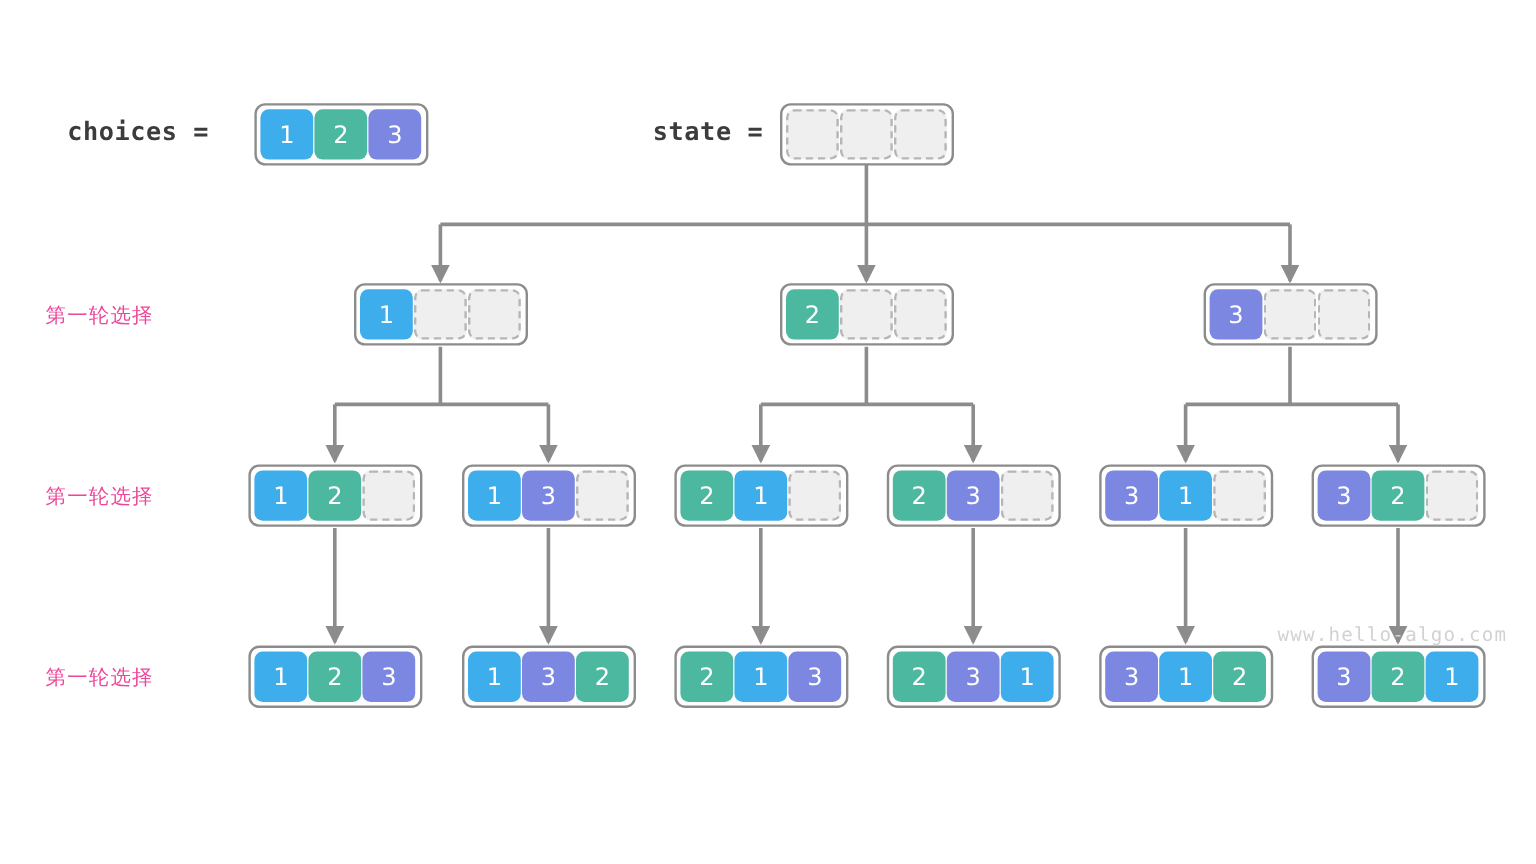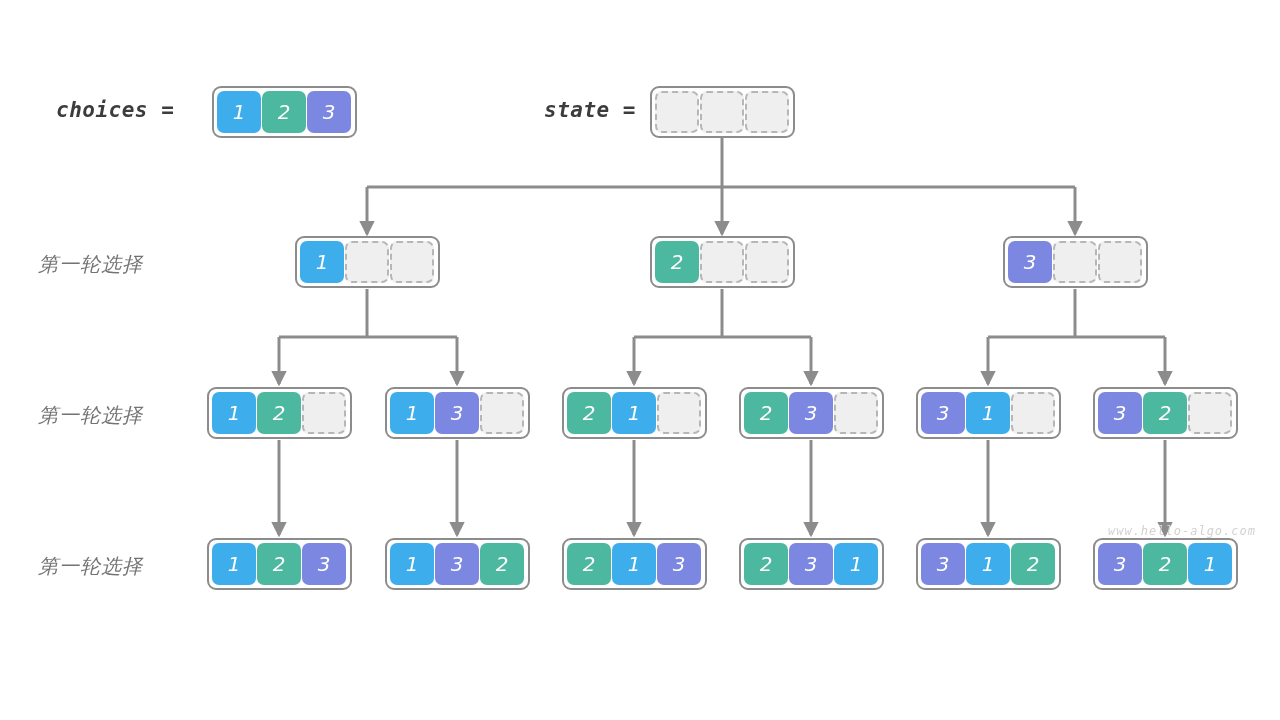--- a/index.html
+++ b/index.html
@@ -10,21 +10,20 @@
     width: 1280px;
     height: 720px;
     background: #ffffff;
     font-family: "Liberation Sans", sans-serif;
     overflow: hidden;
   }
   #stage {
     position: relative;
     width: 1280px;
     height: 556px;
-    font-style: italic;
   }
 
   
   #wires {
     position: absolute;
     left: 0;
     top: 0;
     width: 1280px;
     height: 720px;
   }
@@ -35,31 +34,31 @@
     font-family: "DejaVu Sans Mono", "Liberation Mono", monospace;
     font-weight: bold;
     font-size: 21px;
     color: #3c3c3c;
     white-space: nowrap;
     letter-spacing: 0.5px;
   }
   .row-label {
     position: absolute;
     font-family: "DejaVu Sans", sans-serif;
-    font-size: 20px;
-    color: #737373;
+    font-size: 17px;
+    color: #ec4899;
     white-space: nowrap;
     letter-spacing: 1px;
   }
   .watermark {
     position: absolute;
     right: 24px;
     bottom: 18px;
     font-family: "DejaVu Sans Mono", "Liberation Mono", monospace;
-    font-size: 12px;
+    font-size: 16px;
     color: #d2d2d2;
     letter-spacing: 1px;
     white-space: nowrap;
   }
 
   
   .array {
     position: absolute;
     box-sizing: border-box;
     display: flex;

